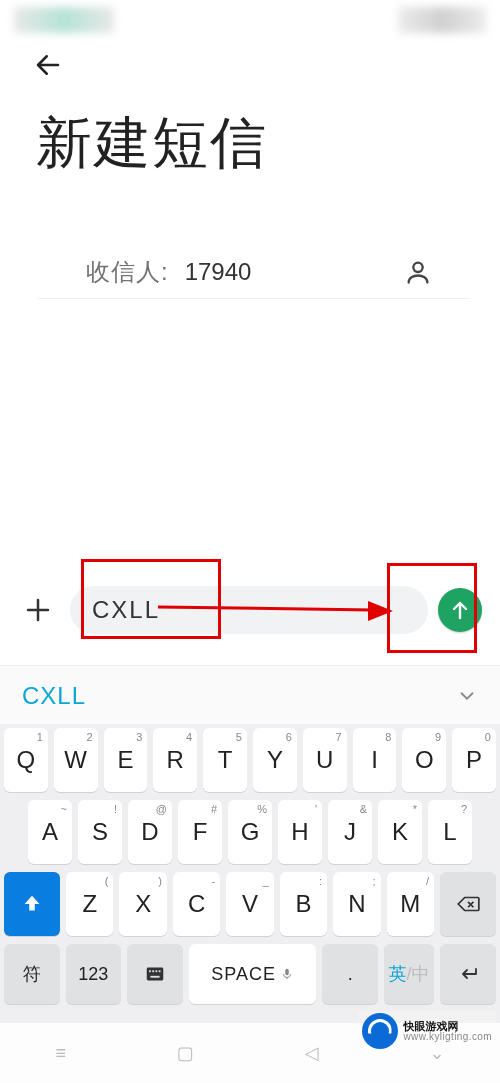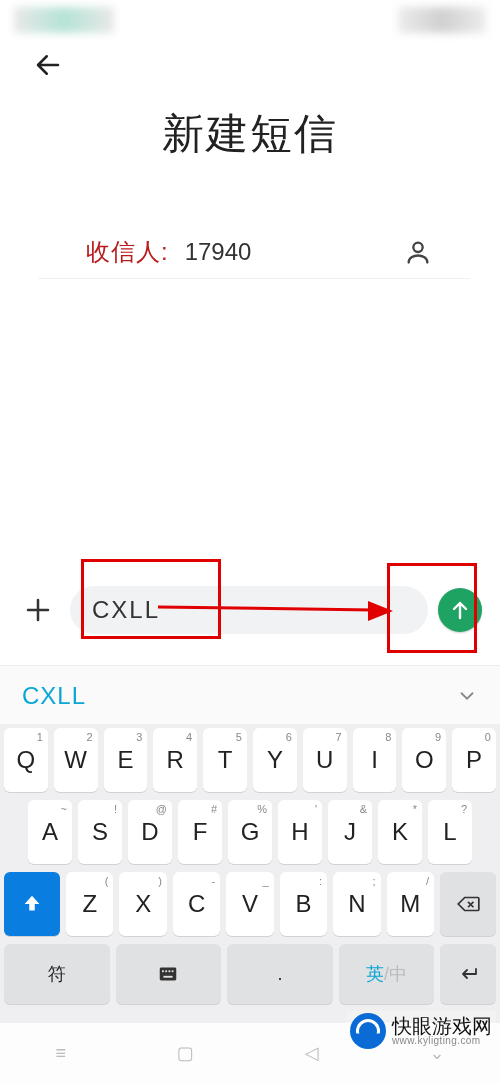--- a/index.html
+++ b/index.html
@@ -16,36 +16,35 @@
       display: flex;
       justify-content: space-between;
       align-items: center;
       padding: 0 14px;
     }
     .status-left { width: 100px; height: 26px; background: linear-gradient(90deg,#e8e8e8,#b5e3d6,#e8e8e8); filter: blur(4px); border-radius: 3px; }
     .status-right { width: 88px; height: 26px; background: linear-gradient(90deg,#ececec,#d0d0d0,#ececec); filter: blur(4px); border-radius: 3px; }
     .nav-bar { height: 50px; display:flex; align-items:center; padding: 0 28px; }
     .back-btn { width: 40px; height: 40px; display:flex; align-items:center; justify-content:center; }
     .title {
-      font-size: 42px;
+      font-size: 56px;
       font-weight: 400;
       color: #222;
       padding: 16px 36px 26px 36px;
       letter-spacing: 2px;
-      text-align: center;
     }
     .recipient-row {
       display:flex;
       align-items:center;
       padding: 48px 36px 10px 48px;
       border-bottom: 1px solid #efefef;
       margin: 0 30px 0 38px;
     }
     .recipient-label {
-      color: #b91c1c;
+      color: #737373;
       font-size: 24px;
       margin-right: 16px;
       letter-spacing: 1px;
     }
     .recipient-value {
       color: #333;
       font-size: 24px;
       flex: 1;
     }
     .contacts-btn { width:32px; height:32px; display:flex; align-items:center; justify-content:center; }
@@ -162,21 +161,21 @@
       background:#0a6bd6;
       border-radius:50%;
       display:flex;align-items:center;justify-content:center;
       position:relative;
     }
     .wm-icon::after{
       content:""; width:18px;height:18px;border:3px solid #fff;border-radius:50%;
       clip-path: polygon(0 0,100% 0,100% 60%,0 60%);
     }
     .wm-text { display:flex; flex-direction:column; line-height:1; }
-    .wm-cn { font-size:20px; font-weight:400; color:#111; }
+    .wm-cn { font-size:11px; font-weight:700; color:#111; }
     .wm-en { font-size:10px; color:#888; letter-spacing:.4px; }
   </style>
 </head>
 <body>
 
 <div class="status-bar">
   <div class="status-left"></div>
   <div class="status-right"></div>
 </div>
 
@@ -272,30 +271,38 @@
       </div>
     <div class="key backspace">
       <svg width="26" height="26" viewBox="0 0 24 24">
           <path d="M21 6H9l-6 6 6 6h12a1 1 0 001-1V7a1 1 0 00-1-1z" stroke="#333" stroke-width="1.6" fill="none"></path>
           <path d="M12 10l5 5M17 10l-5 5" stroke="#333" stroke-width="1.6"></path>
         </svg>
     </div>
   </div>
   <div class="krow r4">
     <div class="key func">符</div>
+    <div class="key func">123</div>
     <div class="key func">
       <svg width="22" height="22" viewBox="0 0 24 24">
           <rect x="3" y="5" width="18" height="14" rx="1.5" fill="#333"></rect>
           <rect x="5.5" y="8" width="2" height="2" fill="#e0e1e3"></rect>
           <rect x="9" y="8" width="2" height="2" fill="#e0e1e3"></rect>
           <rect x="12.5" y="8" width="2" height="2" fill="#e0e1e3"></rect>
           <rect x="16" y="8" width="2" height="2" fill="#e0e1e3"></rect>
           <rect x="7" y="14" width="10" height="2" fill="#e0e1e3"></rect>
         </svg>
     </div>
+    <div class="key space">
+      <span>SPACE</span>
+      <svg width="14" height="14" viewBox="0 0 24 24" style="margin-left:4px">
+          <rect x="9" y="3" width="6" height="11" rx="3" fill="#888"></rect>
+          <path d="M6 12a6 6 0 0012 0M12 18v3" stroke="#888" stroke-width="1.6" fill="none"></path>
+        </svg>
+    </div>
     <div class="key func">.</div>
     <div class="key func lang">
       <span>英</span>
         <span class="dim">/中</span>
     </div>
     <div class="key enter">
       <svg width="24" height="24" viewBox="0 0 24 24">
           <path d="M20 7v5H7m0 0l4-4m-4 4l4 4" stroke="#333" stroke-width="1.8" fill="none" stroke-linecap="round" stroke-linejoin="round"></path>
         </svg>
     </div>

